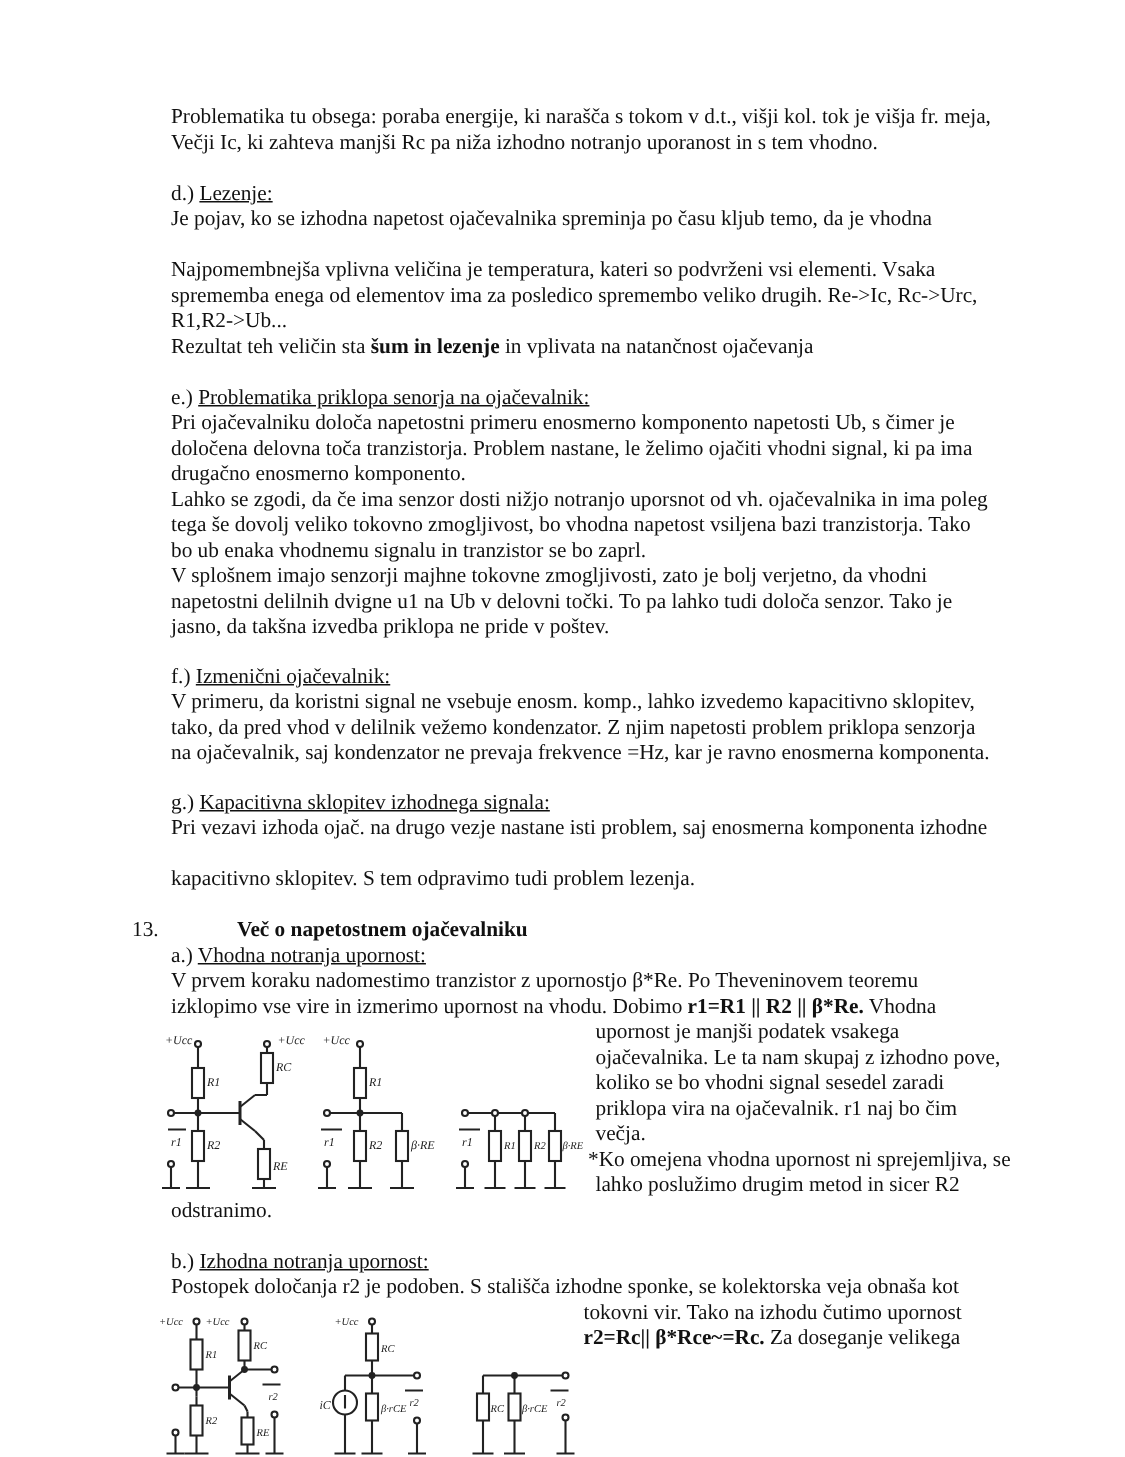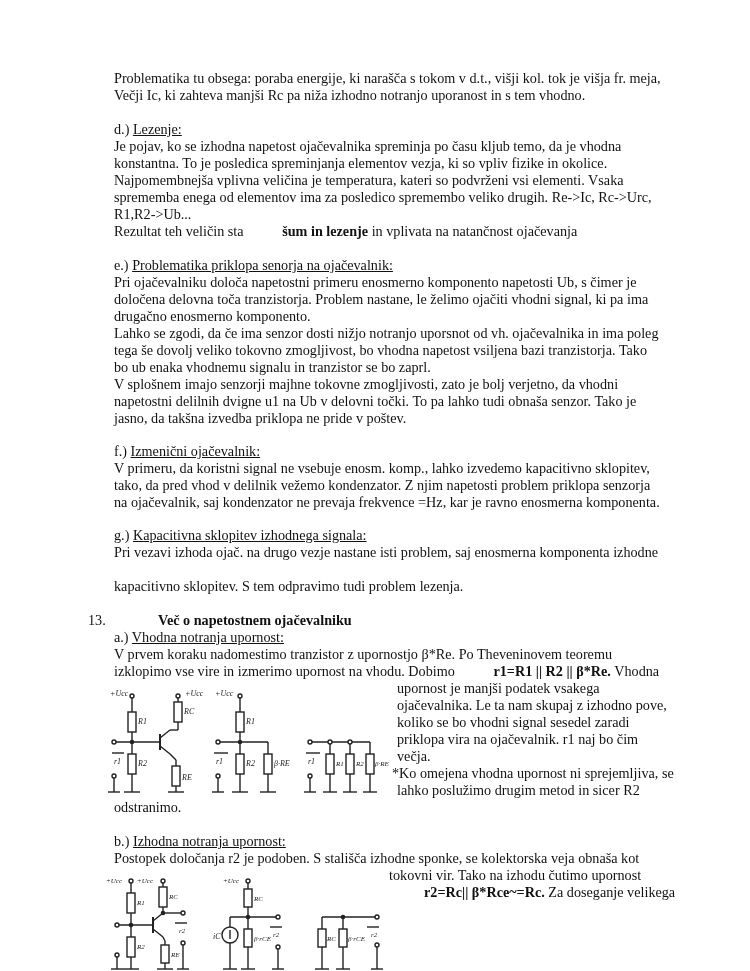--- a/index.html
+++ b/index.html
@@ -1,57 +1,56 @@
 <!DOCTYPE html>
 <html><head>
 <meta charset="utf-8">
 <style>
   html, body { margin: 0; padding: 0; background: #ffffff; }
   body { width: 750px; height: 971px; position: relative; overflow: hidden;
          font-family: "Liberation Serif", serif; font-size: 14.2px; color: #111; }
   .page { position: absolute; left: 0; top: 0; width: 750px; height: 816px; }
   .line { position: absolute; left: 114px; white-space: nowrap; line-height: 17px; }
   .u { text-decoration: underline; }
-  b { font-weight: bold; margin-left: 35px; }
+  b { font-weight: bold; }
   .num { position: absolute; left: 88px; }
   .h13 { position: absolute; left: 158px; font-weight: bold; }
   svg.circ { position: absolute; }
   svg.circ text { font-family: "Liberation Serif", serif; font-style: italic; fill: #222; }
 </style>
 </head>
 <body>
 
 <div class="page">
 
   <div class="line" style="top:70px">Problematika tu obsega: poraba energije, ki narašča s tokom v d.t., višji kol. tok je višja fr. meja,</div>
   <div class="line" style="top:87px">Večji Ic, ki zahteva manjši Rc pa niža izhodno notranjo uporanost in s tem vhodno.</div>
 
   <div class="line" style="top:121px">
     <span>d.) </span><span class="u">Lezenje:</span>
   </div>
   <div class="line" style="top:138px">Je pojav, ko se izhodna napetost ojačevalnika spreminja po času kljub temo, da je vhodna</div>
-  <div class="line" style="top:155px">konstantna. To je posledica spreminjanja elementov vezja, ki so vpliv fizike in okolice.</div>
   <div class="line" style="top:172px">Najpomembnejša vplivna veličina je temperatura, kateri so podvrženi vsi elementi. Vsaka</div>
   <div class="line" style="top:189px">sprememba enega od elementov ima za posledico spremembo veliko drugih. Re-&gt;Ic, Rc-&gt;Urc,</div>
   <div class="line" style="top:206px">R1,R2-&gt;Ub...</div>
   <div class="line" style="top:223px">
     <span>Rezultat teh veličin sta </span><b>šum in lezenje</b><span> in vplivata na natančnost ojačevanja</span>
   </div>
 
   <div class="line" style="top:257px">
     <span>e.) </span><span class="u">Problematika priklopa senorja na ojačevalnik:</span>
   </div>
   <div class="line" style="top:274px">Pri ojačevalniku določa napetostni primeru enosmerno komponento napetosti Ub, s čimer je</div>
   <div class="line" style="top:291px">določena delovna toča tranzistorja. Problem nastane, le želimo ojačiti vhodni signal, ki pa ima</div>
   <div class="line" style="top:308px">drugačno enosmerno komponento.</div>
   <div class="line" style="top:325px">Lahko se zgodi, da če ima senzor dosti nižjo notranjo uporsnot od vh. ojačevalnika in ima poleg</div>
   <div class="line" style="top:342px">tega še dovolj veliko tokovno zmogljivost, bo vhodna napetost vsiljena bazi tranzistorja. Tako</div>
   <div class="line" style="top:359px">bo ub enaka vhodnemu signalu in tranzistor se bo zaprl.</div>
   <div class="line" style="top:376px">V splošnem imajo senzorji majhne tokovne zmogljivosti, zato je bolj verjetno, da vhodni</div>
-  <div class="line" style="top:393px">napetostni delilnih dvigne u1 na Ub v delovni točki. To pa lahko tudi obnaša senzor. Tako je</div>
+  <div class="line" style="top:393px">napetostni delilnih dvigne u1 na Ub v delovni točki. To pa lahko tudi določa senzor. Tako je</div>
   <div class="line" style="top:410px">jasno, da takšna izvedba priklopa ne pride v poštev.</div>
 
   <div class="line" style="top:443px">
     <span>f.) </span><span class="u">Izmenični ojačevalnik:</span>
   </div>
   <div class="line" style="top:460px">V primeru, da koristni signal ne vsebuje enosm. komp., lahko izvedemo kapacitivno sklopitev,</div>
   <div class="line" style="top:477px">tako, da pred vhod v delilnik vežemo kondenzator. Z njim napetosti problem priklopa senzorja</div>
   <div class="line" style="top:494px">na ojačevalnik, saj kondenzator ne prevaja frekvence =Hz, kar je ravno enosmerna komponenta.</div>
 
   <div class="line" style="top:527px">

